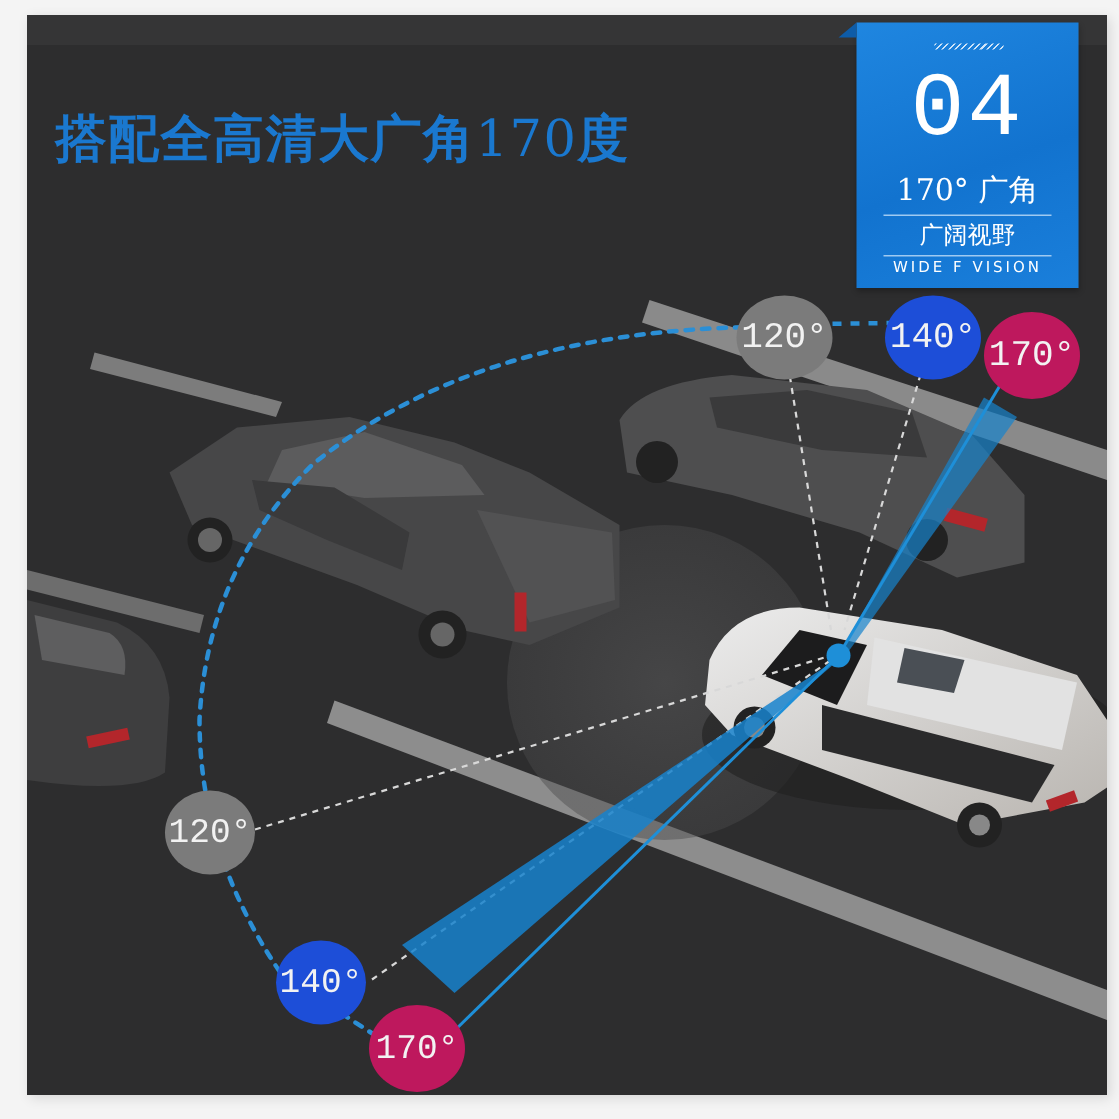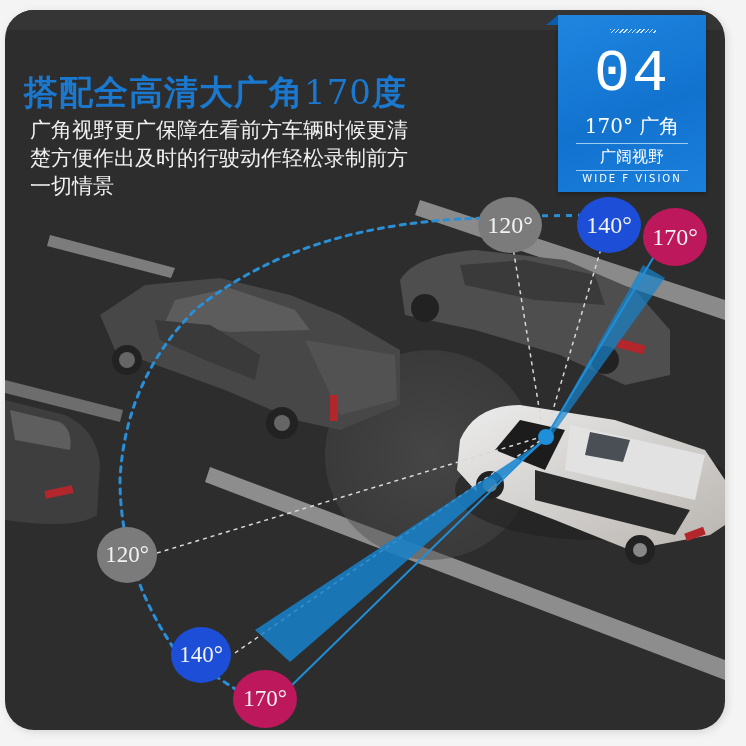--- a/index.html
+++ b/index.html
@@ -2,24 +2,23 @@
 <html><head>
   <meta charset="utf-8">
   <style>
     html, body { margin: 0; padding: 0; }
     body {
       width: 746px; height: 746px; background: #f4f4f4;
       position: relative; overflow: hidden;
       font-family: "DejaVu Sans", sans-serif;
     }
     .frame {
-      position: absolute; left: 5px; top: 10px; width: 720px; height: 720px;
+      position: absolute; left: 18px; top: 10px; width: 720px; height: 720px;
       background: #2d2d2e; overflow: hidden;
       box-shadow: 2px 2px 8px rgba(0,0,0,0.12);
-      border-radius: 29px;
     }
     .topband { position: absolute; left: 0; top: 0; width: 720px; height: 20px; background: #353536; }
     .scene { position: absolute; left: 0; top: 0; width: 720px; height: 720px; }
     .headline {
       position: absolute; left: 19px; top: 60px; margin: 0;
       color: #1a78cf; font-size: 34px; font-weight: bold; letter-spacing: 1px;
       font-family: "DejaVu Sans", sans-serif; white-space: nowrap;
     }
     .headline .num { font-family: "DejaVu Serif", serif; font-weight: normal; }
     .desc {
@@ -55,21 +54,21 @@
       position: absolute; left: 0; top: 131px; width: 148px;
       font-size: 16px; line-height: 22px;
     }
     .badge-en {
       position: absolute; left: 0; top: 158px; width: 148px;
       font-size: 10px; line-height: 12px; letter-spacing: 2px;
       font-family: "DejaVu Sans", sans-serif;
     }
     .deg {
       position: absolute; border-radius: 50%; color: #f2f2f2;
-      font-family: Liberation Serif, serif; text-align: right;
+      font-family: Liberation Mono, monospace; text-align: right;
       display: flex; align-items: center; justify-content: center;
     }
     .deg.l120 { background: #7b7b7b; }
     .deg.l140 { background: #1d4ed8; }
     .deg.l170 { background: #be185d; }
   </style>
 </head>
 <body>
 
 <div class="frame">
@@ -148,25 +147,20 @@
 
     <polygon points="541,427 638,255 660,268 545,428" fill="#1783cc" opacity="0.7"></polygon>
     <polygon points="536,432 250,620 285,652 541,430" fill="#1783cc" opacity="0.85"></polygon>
     <line x1="541" y1="427" x2="660" y2="228" stroke="#1e8fd8" stroke-width="2"></line>
     <line x1="541" y1="427" x2="282" y2="680" stroke="#1e8fd8" stroke-width="2"></line>
     <circle cx="541" cy="427" r="8" fill="#1e8fd8"></circle>
   </svg>
 
   <h1 class="headline"><span>搭配全高清大广角</span><span class="num">170</span><span>度</span></h1>
 
-  <div class="desc">
-    <div>广角视野更广保障在看前方车辆时候更清</div>
-    <div>楚方便作出及时的行驶动作轻松录制前方</div>
-    <div>一切情景</div>
-  </div>
 
   <div class="badge">
     <div class="badge-fold"></div>
     <div class="badge-stripe"></div>
     <div class="badge-num">04</div>
     <div class="badge-angle">170° 广角</div>
     <div class="badge-rule" style="top:128px"></div>
     <div class="badge-cn">广阔视野</div>
     <div class="badge-rule" style="top:155px"></div>
     <div class="badge-en">WIDE F VISION</div>

